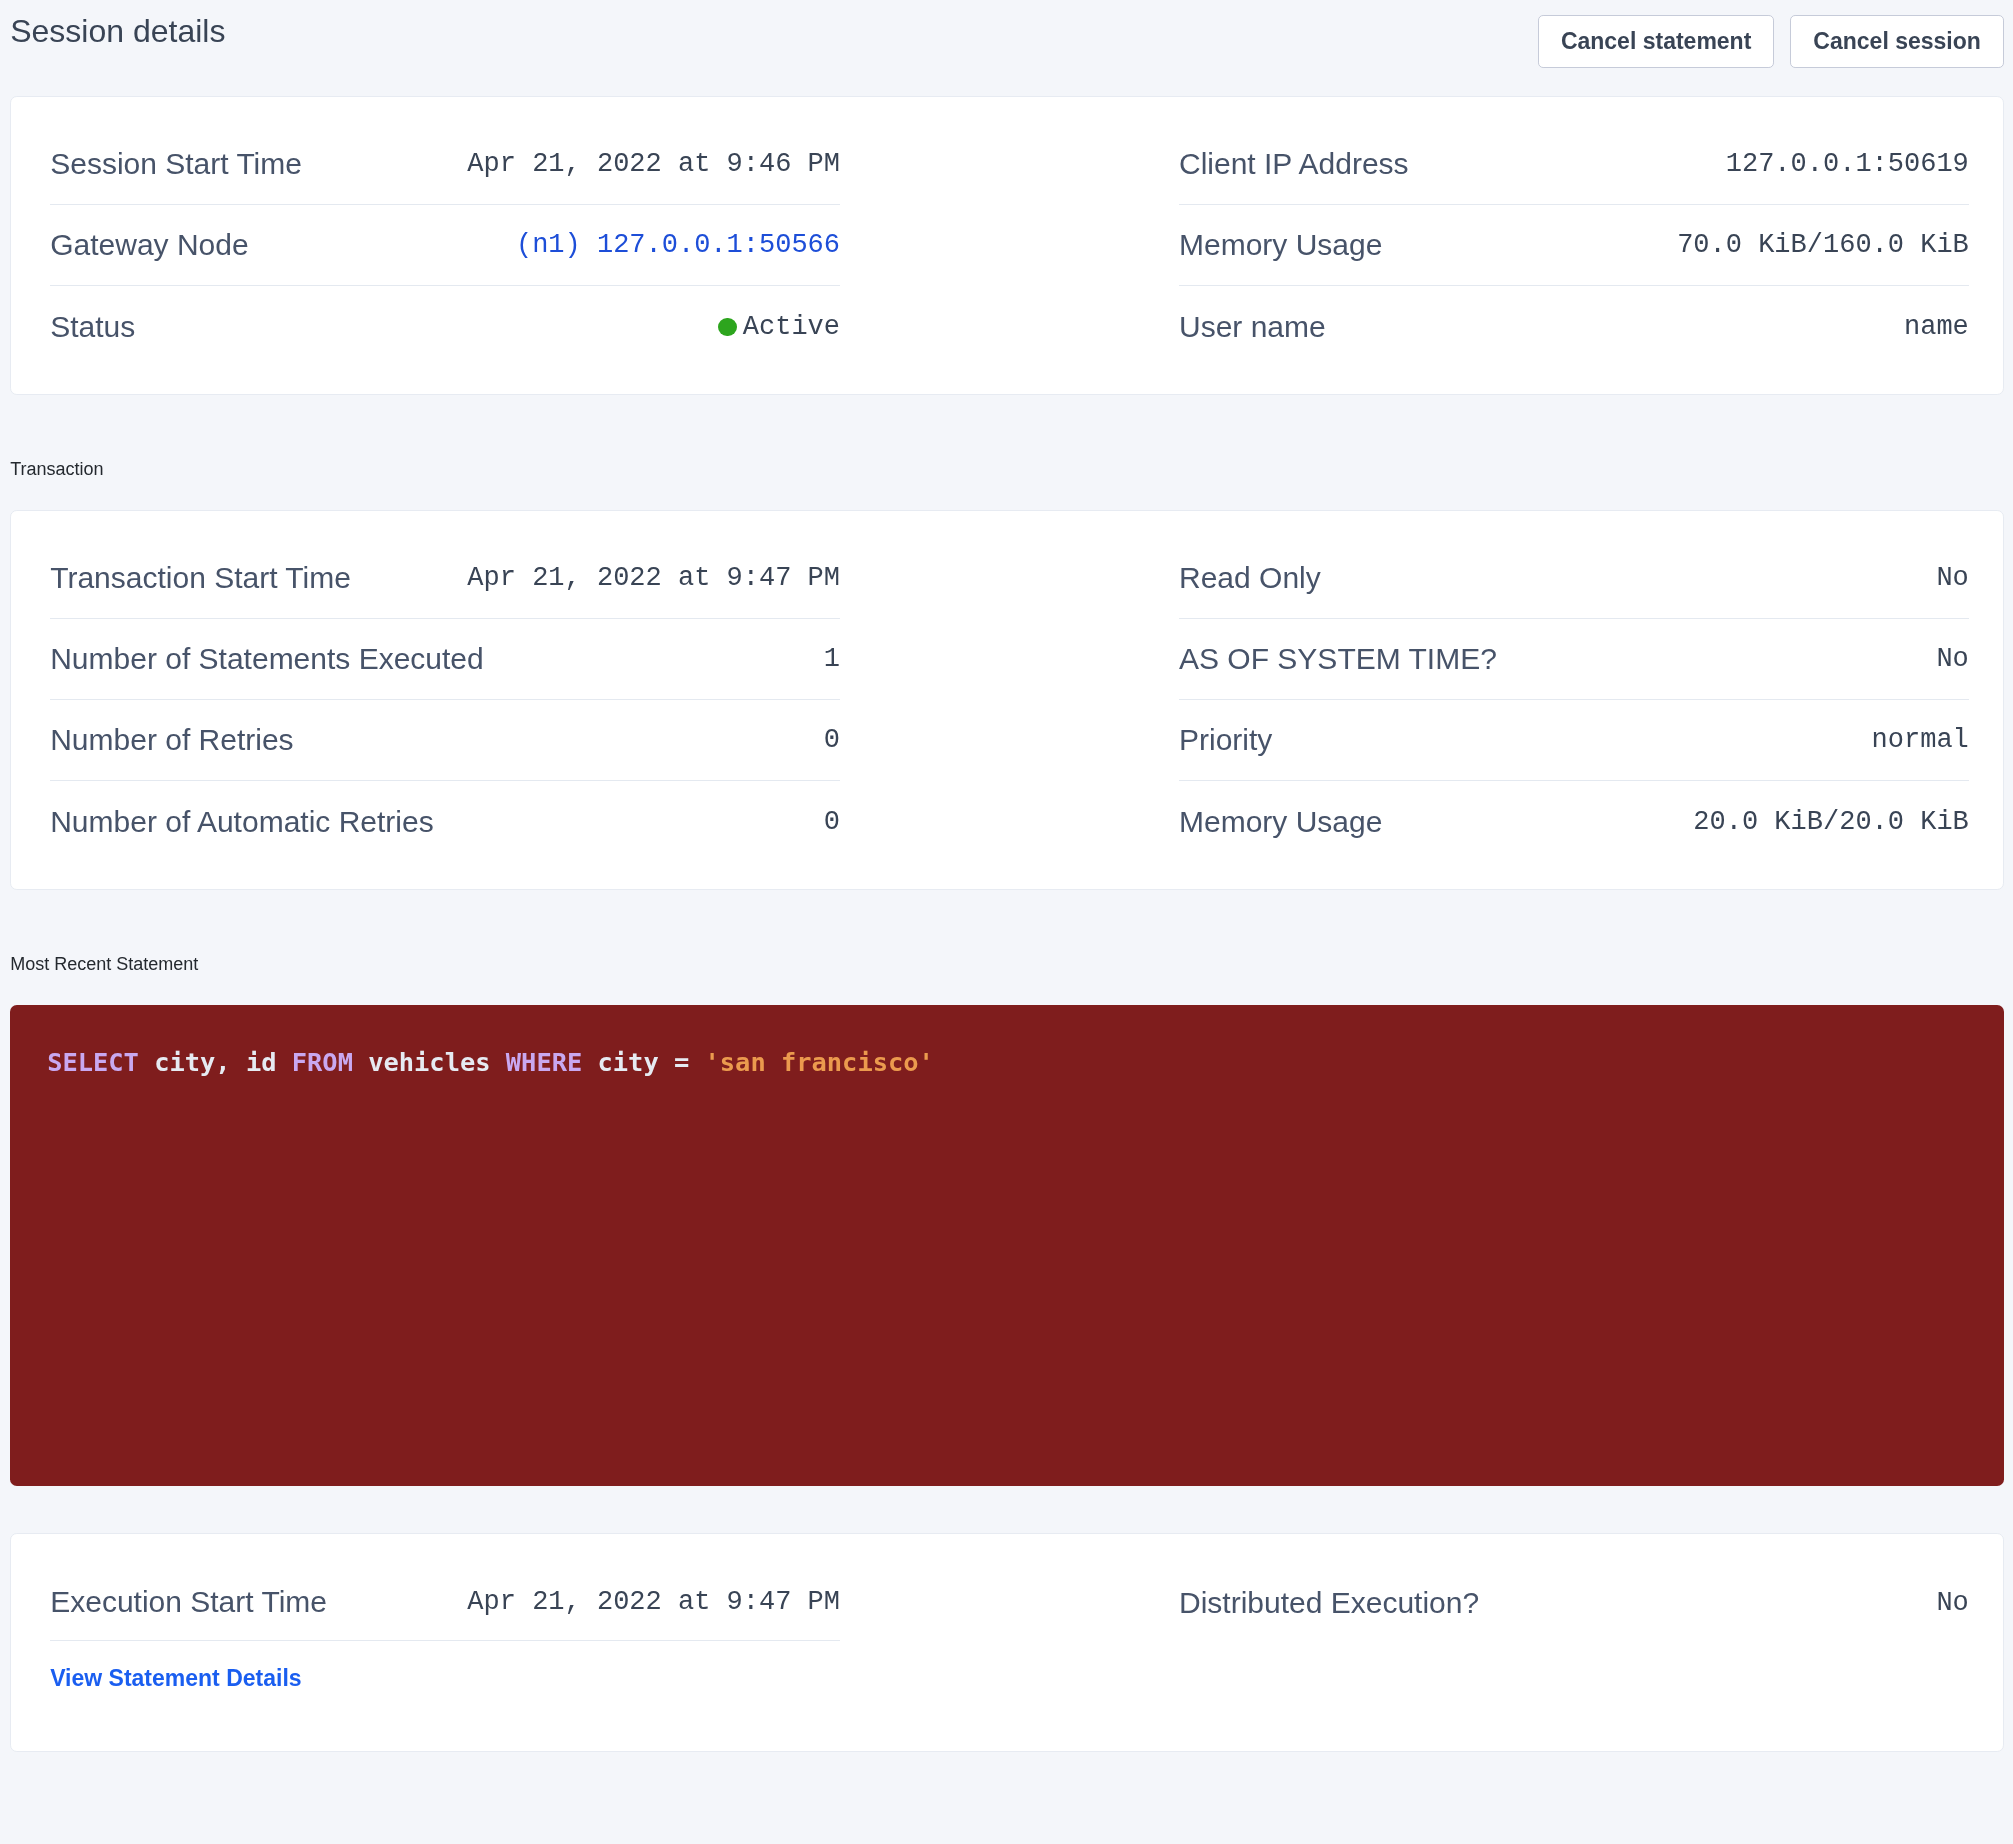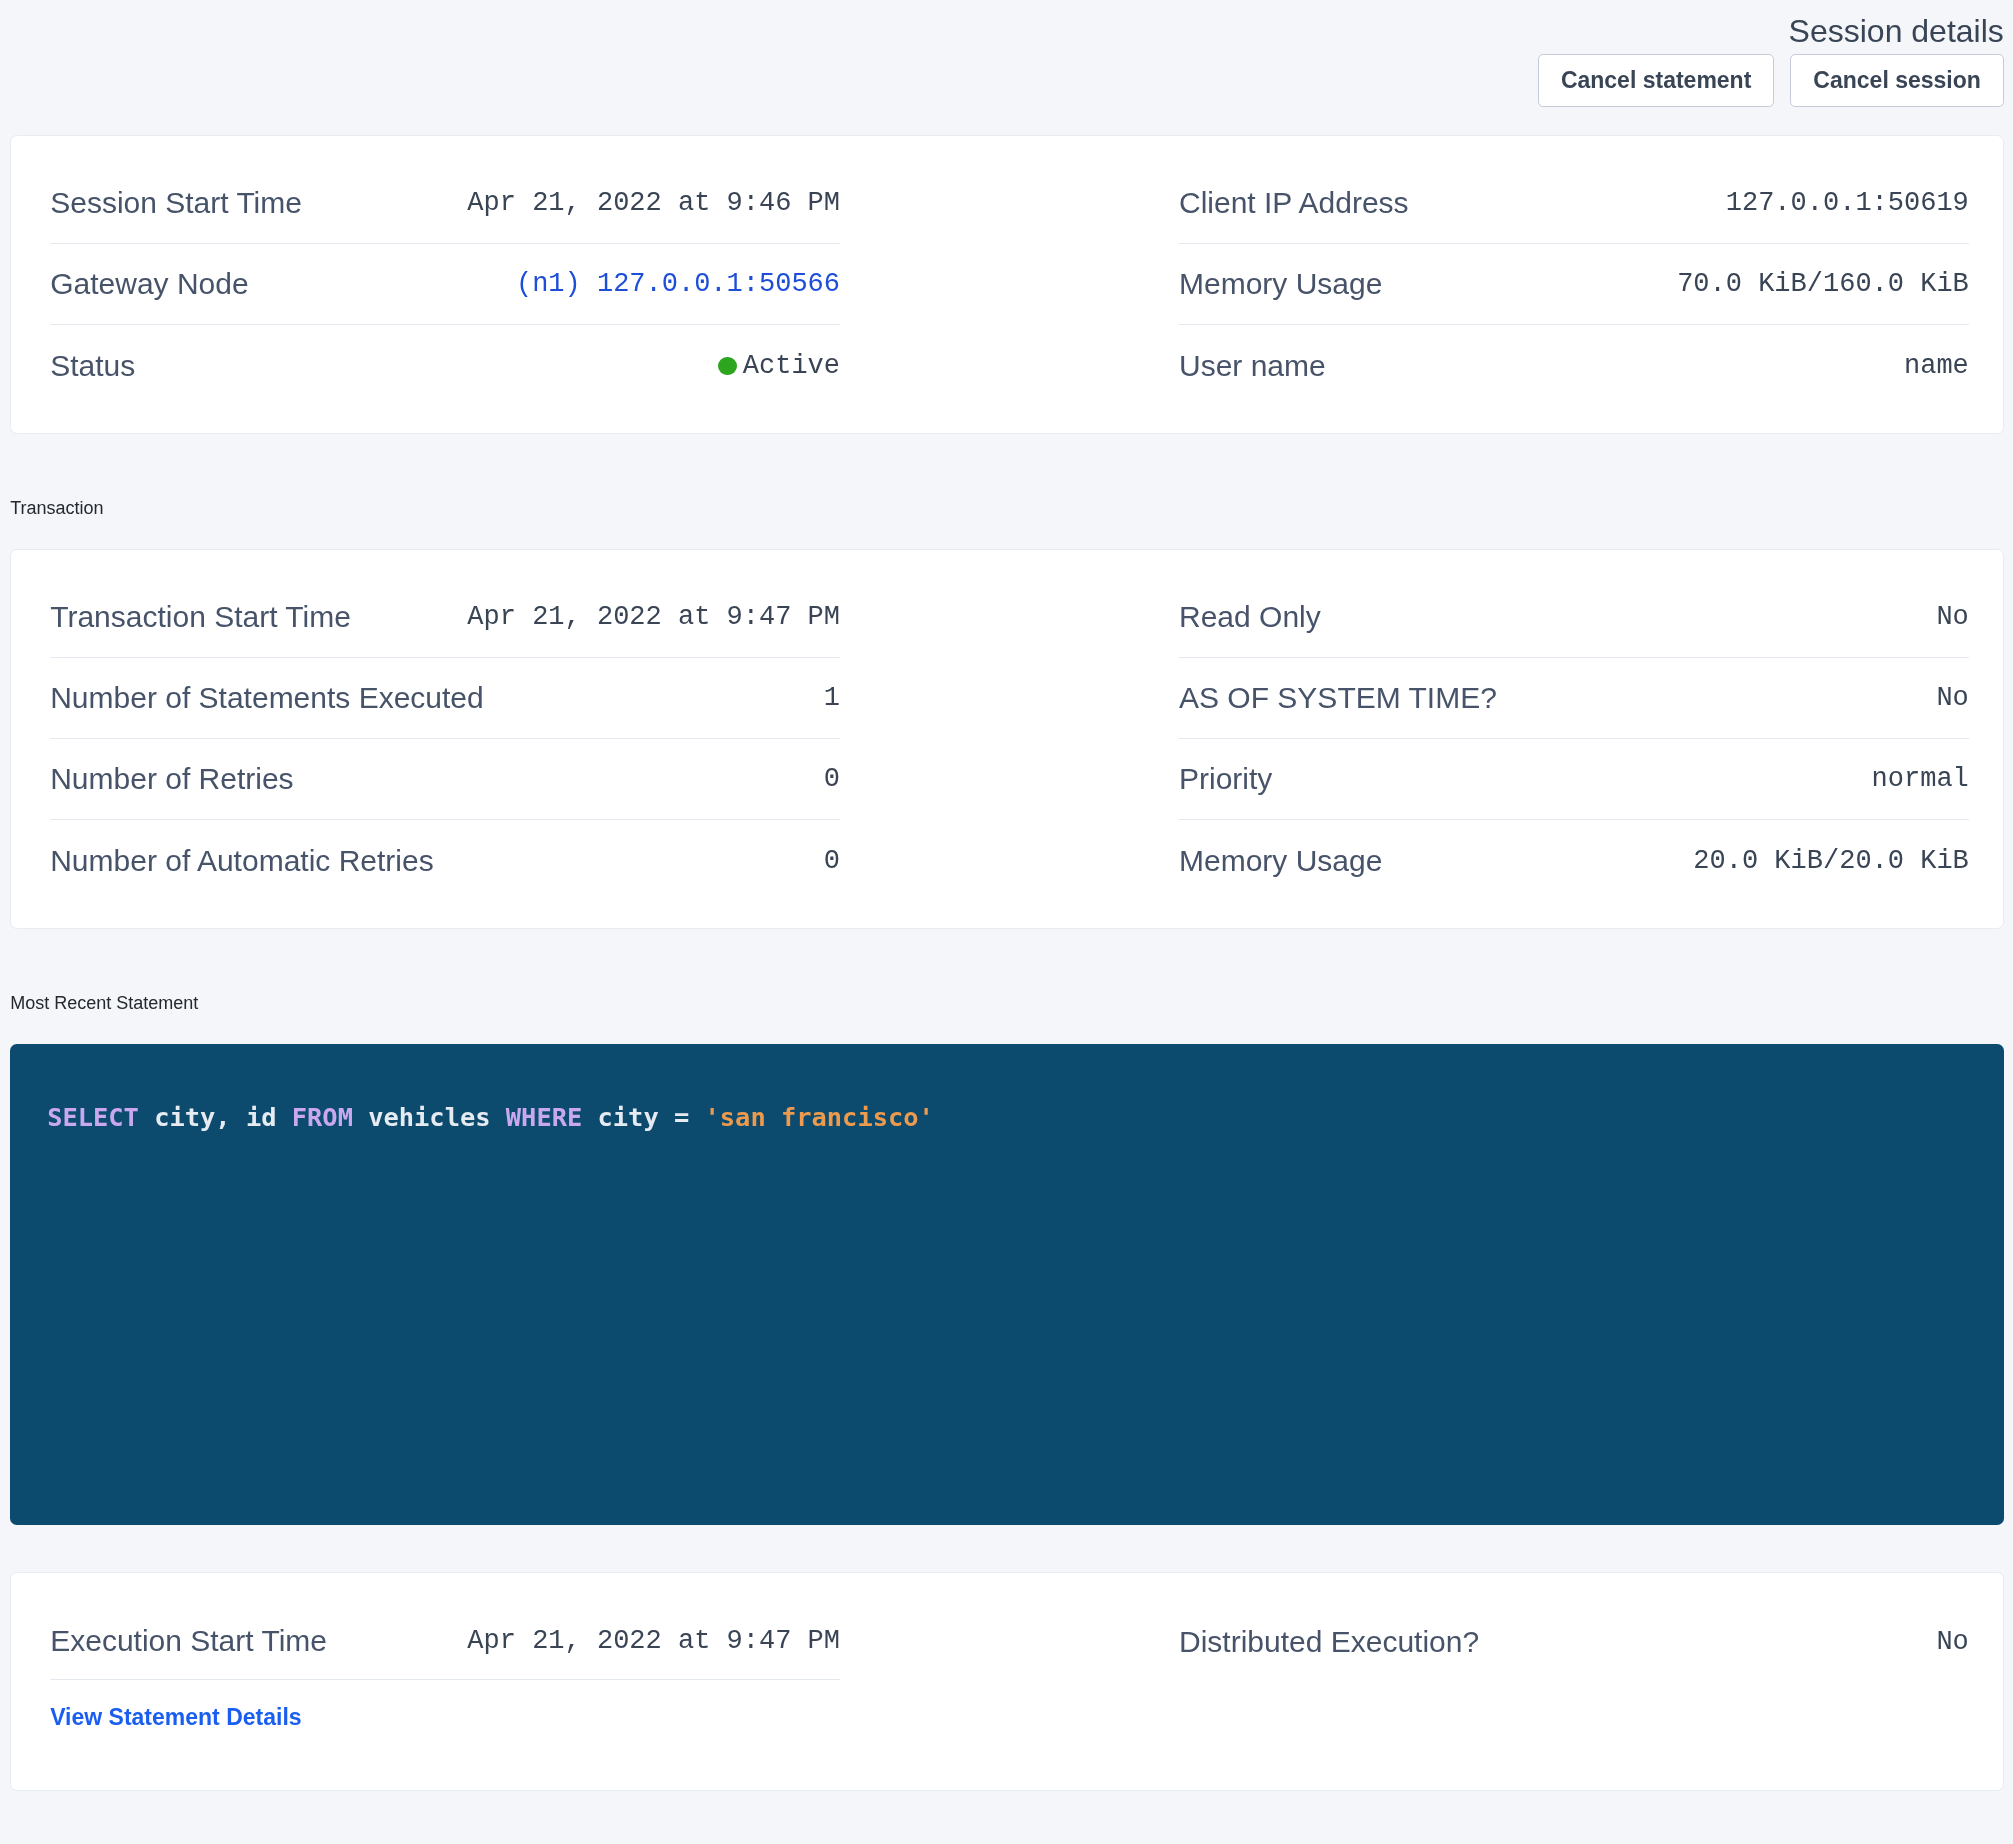--- a/index.html
+++ b/index.html
@@ -5,21 +5,21 @@
   * { box-sizing: border-box; margin: 0; padding: 0; }
   html, body { width: 2014px; min-height: 1844px; }
   body {
     background: #f4f6fa;
     font-family: "Liberation Sans", sans-serif;
     color: #394455;
   }
   .page { padding: 12px 10.2px 15.3px; }
 
   
-  .header { display: flex; justify-content: space-between; align-items: flex-end; margin-bottom: 28px; flex-direction: column; }
+  .header { display: flex; justify-content: space-between; align-items: flex-start; margin-bottom: 28px; }
   .page-title { font-size: 32px; line-height: 39px; font-weight: 500; color: #394455; }
   .header-actions { display: flex; gap: 16px; margin-top: 3.4px; }
   .btn {
     background: #ffffff;
     border: 0.8px solid #c6cbd9;
     border-radius: 5.1px;
     height: 53px;
     padding: 0 22px;
     font-family: inherit;
     font-size: 23px;
@@ -55,24 +55,24 @@
   .section-heading {
     font-size: 18px;
     line-height: 30.5px;
     font-weight: 500;
     color: #24292f;
     margin: 59px 0 25.4px;
   }
 
   
   .code-block {
-    background: #0c4a6e;
+    background: #7f1d1d;
     border-radius: 6.8px;
     height: 481px;
-    padding: 58px 37px;
+    padding: 42px 37px;
     font-family: "DejaVu Sans Mono", monospace;
     font-size: 25.4px;
     line-height: 30.5px;
     font-weight: 600;
     white-space: pre;
     color: #e6ebf2;
     overflow: hidden;
   }
   .tok-keyword { color: #c9a8f0; }
   .tok-plain { color: #e6ebf2; }

